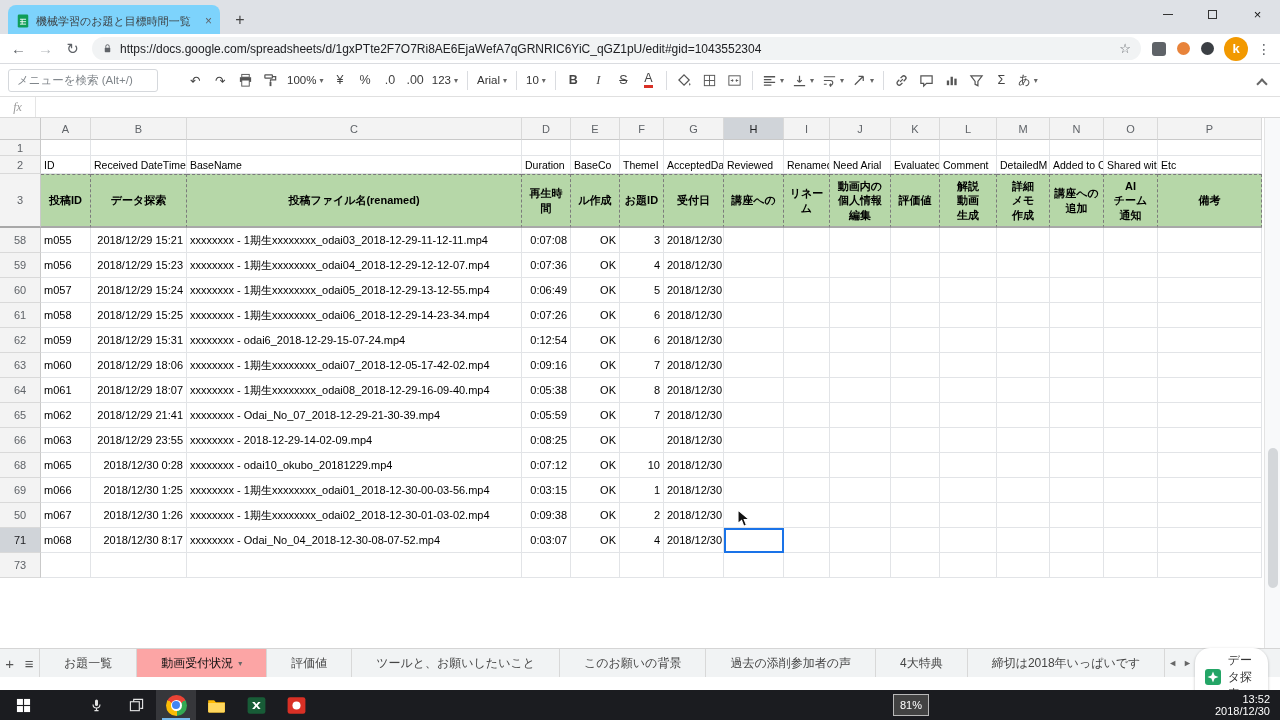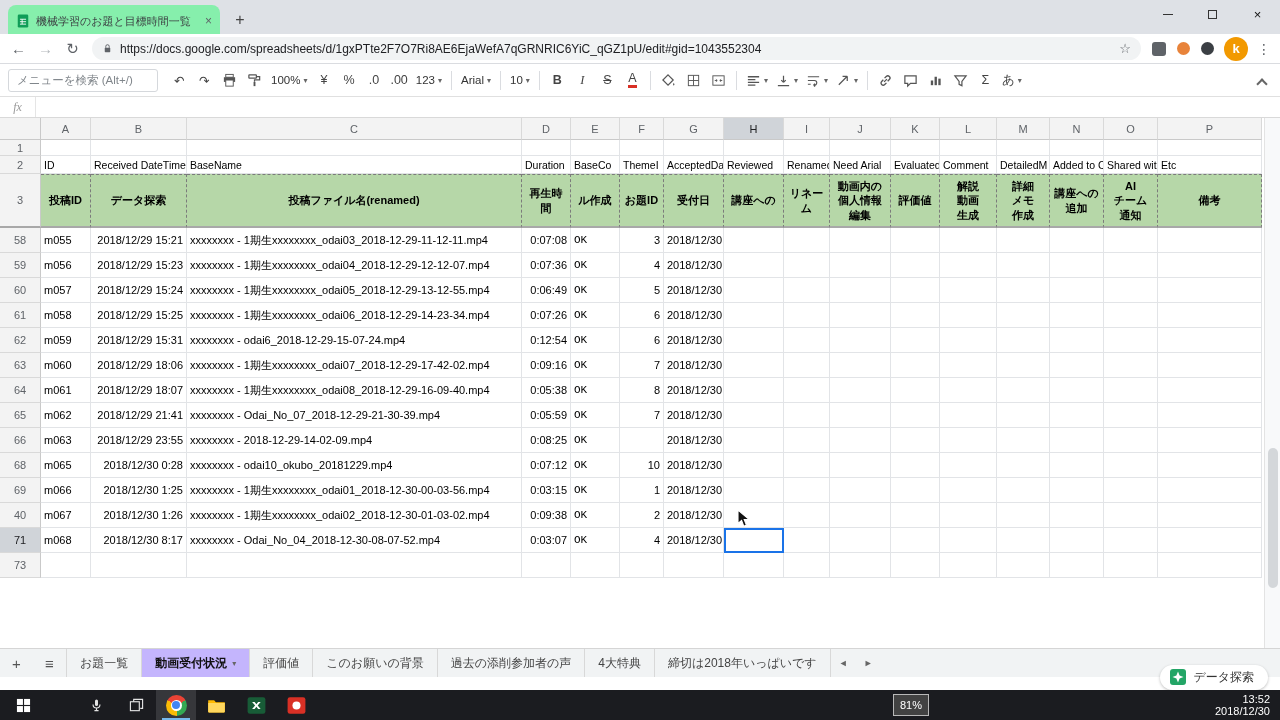--- a/index.html
+++ b/index.html
@@ -2,21 +2,21 @@
 <html><head>
 <meta charset="utf-8">
 <style>
   html,body{margin:0;padding:0;background:#000;}
   #screen{position:relative;width:1280px;height:720px;overflow:hidden;background:#fff;
           font-family:"Liberation Sans","DejaVu Sans",sans-serif;}
   #screen *{box-sizing:border-box;}
 
   
   .tabstrip{position:absolute;left:0;top:0;width:1280px;height:34px;background:#dee1e6;}
-  .tab{position:absolute;left:8px;top:5px;width:212px;height:29px;background:#86efac;
+  .tab{position:absolute;left:8px;top:5px;width:212px;height:29px;background:#7dd3fc;
        border-radius:8px 8px 0 0;display:flex;align-items:center;padding:16px 8px;gap:6px;}
   .tab-title{flex:1;font-size:11px;color:#3c4043;overflow:hidden;white-space:nowrap;}
   .tab-close{color:#5f6368;font-size:12px;cursor:default;}
   .newtab{position:absolute;left:228px;top:8px;width:24px;height:24px;display:flex;align-items:center;
           justify-content:center;color:#444;font-size:16px;}
   .wincontrols{position:absolute;right:0;top:0;height:28px;display:flex;}
   .winbtn{width:45px;height:28px;display:flex;align-items:center;justify-content:center;color:#111;font-size:13px;}
   .minline{width:10px;border-top:1px solid #333;display:block;}
   .maxbox{width:9px;height:9px;border:1px solid #333;display:block;}
 
@@ -34,21 +34,21 @@
   .ext-or{width:13px;height:13px;border-radius:50%;background:#e8833a;display:block;}
   .ext-dk{width:13px;height:13px;border-radius:50%;background:#3b3f44;display:block;}
   .avatar{width:24px;height:24px;border-radius:50%;background:#f29900;color:#fff;display:flex;align-items:center;
           justify-content:center;font-size:13px;font-weight:bold;margin:0 4px;}
   .kebab{width:20px;text-align:center;color:#5f6368;font-size:14px;}
 
   
   .toolbar{position:absolute;top:64px;height:33px;width:1280px;background:#fff;border-bottom:1px solid #e0e0e0;
            display:flex;align-items:center;padding:0 8px;gap:2px;}
   .menu-search{width:150px;height:23px;border:1px solid #d5d8dc;border-radius:3px;font-size:11.5px;color:#555;
-               padding:0 8px;outline:none;background:#fff;margin-right:8px;
+               padding:0 8px;outline:none;background:#fff;margin-right:24px;
                font-family:"Liberation Sans","DejaVu Sans",sans-serif;}
   .menu-search::placeholder{color:#80868b;}
   .tbtn{height:24px;min-width:23px;padding:0 3px;display:flex;align-items:center;justify-content:center;
         color:#444;font-size:12.5px;border-radius:3px;gap:2px;flex:none;}
   .tbtn .lbl{font-size:11.5px;color:#333;}
   .tbtn .dd{font-size:8px;color:#666;margin-left:1px;}
   .gl{display:inline-block;}
   .gl.b{font-weight:bold;}
   .gl.i{font-style:italic;font-family:"Liberation Serif","DejaVu Serif",serif;}
   .gl.st{text-decoration:line-through;}
@@ -73,32 +73,32 @@
       border-bottom:1px solid #c9c9c9;font-size:10.5px;}
   .corner{background:#f3f3f3;border-right:1px solid #c9c9c9;border-bottom:1px solid #c9c9c9;}
   .hl{background:#d0d4d9 !important;color:#202124 !important;}
   td.c{border-right:1px solid #e2e4e7;border-bottom:1px solid #e2e4e7;color:#000;background:#fff;}
   td.r2{font-size:10.5px;}
   .frz{border-bottom:2px solid #a8a8a8 !important;}
   td.g3{background:#b6d7a8;font-weight:bold;text-align:center;vertical-align:middle;white-space:pre-line;
         line-height:1.3;border-right:1px dashed #7b7b7b;border-top:1px dashed #7b7b7b;
         border-bottom:2px solid #a8a8a8;}
   td.a-right{text-align:right;}
-  td.a-center{text-align:left;font-family:Liberation Mono, monospace;}
+  td.a-center{text-align:right;}
   td.sel{outline:2px solid #1a73e8;outline-offset:-2px;}
   .vscroll{position:absolute;top:118px;left:1264px;width:16px;height:530px;background:#f8f9fa;border-left:1px solid #e3e3e3;}
   .vthumb{position:absolute;left:3px;top:330px;width:10px;height:140px;border-radius:5px;background:#d4d7da;}
 
   
   .tabsbar{position:absolute;top:648px;height:29px;width:1280px;background:#f1f3f4;border-top:1px solid #d5d5d5;
            display:flex;align-items:stretch;font-size:12px;color:#444;}
   .tabsbar .sq{width:33px;display:flex;align-items:center;justify-content:center;font-size:15px;color:#555;}
-  .sheettab{display:flex;align-items:center;padding:0 13px;border-right:1px solid #d8d8d8;gap:5px;white-space:nowrap;}
+  .sheettab{display:flex;align-items:center;padding:0 24px;border-right:1px solid #d8d8d8;gap:5px;white-space:nowrap;}
   .sheettab.first{border-left:1px solid #d8d8d8;}
-  .sheettab.active{background:#c4b5fd;font-weight:bold;color:#111;}
+  .sheettab.active{background:#fca5a5;font-weight:normal;color:#111;}
   .sheettab .dd{font-size:8px;color:#666;}
   .scrollarrow{width:25px;display:flex;align-items:center;justify-content:center;color:#666;font-size:9px;}
   .explore{margin-left:auto;margin-right:12px;align-self:center;display:flex;align-items:center;gap:7px;
            background:#fff;border-radius:15px;padding:4px 14px 4px 10px;box-shadow:0 1px 3px rgba(0,0,0,.25);
            font-size:12px;color:#333;margin-top:28px;}
 
   
   .taskbar{position:absolute;top:690px;height:30px;width:1280px;background:#1b1c20;display:flex;align-items:stretch;color:#fff;}
   .tb-start{width:46px;display:flex;align-items:center;justify-content:center;}
   .tb-search{width:216px;background:#fff;display:flex;align-items:center;gap:7px;padding:0 9px;}
@@ -524,21 +524,21 @@
             <td class="c a-left"></td>
             <td class="c a-left"></td>
             <td class="c a-left"></td>
             <td class="c a-left"></td>
             <td class="c a-left"></td>
           </tr>
           <tr style="height:25px">
             <th class="rh">63</th>
             <td class="c a-left">m060</td>
             <td class="c a-right">2018/12/29 18:06</td>
-            <td class="c a-left">xxxxxxxx - 1期生xxxxxxxx_odai07_2018-12-29-17-42-02.mp4</td>
+            <td class="c a-left">xxxxxxxx - 1期生xxxxxxxx_odai07_2018-12-05-17-42-02.mp4</td>
             <td class="c a-right">0:09:16</td>
             <td class="c a-center">OK</td>
             <td class="c a-right">7</td>
             <td class="c a-right">2018/12/30</td>
             <td class="c a-left"></td>
             <td class="c a-left"></td>
             <td class="c a-left"></td>
             <td class="c a-left"></td>
             <td class="c a-left"></td>
             <td class="c a-left"></td>
@@ -635,21 +635,21 @@
             <td class="c a-left"></td>
             <td class="c a-left"></td>
             <td class="c a-left"></td>
             <td class="c a-left"></td>
             <td class="c a-left"></td>
             <td class="c a-left"></td>
             <td class="c a-left"></td>
             <td class="c a-left"></td>
           </tr>
           <tr style="height:25px">
-            <th class="rh">40</th>
+            <th class="rh">50</th>
             <td class="c a-left">m067</td>
             <td class="c a-right">2018/12/30 1:26</td>
             <td class="c a-left">xxxxxxxx - 1期生xxxxxxxx_odai02_2018-12-30-01-03-02.mp4</td>
             <td class="c a-right">0:09:38</td>
             <td class="c a-center">OK</td>
             <td class="c a-right">2</td>
             <td class="c a-right">2018/12/30</td>
             <td class="c a-left"></td>
             <td class="c a-left"></td>
             <td class="c a-left"></td>
@@ -711,20 +711,23 @@
     <span id="sheet-tabs-list" style="display:flex;align-items:stretch;">
         <span class="sheettab first">
           <span>お題一覧</span>
         </span>
         <span class="sheettab active">
           <span>動画受付状況</span>
           <span class="dd">▾</span>
         </span>
         <span class="sheettab">
           <span>評価値</span>
+        </span>
+        <span class="sheettab">
+          <span>ツールと、お願いしたいこと</span>
         </span>
         <span class="sheettab">
           <span>このお願いの背景</span>
         </span>
         <span class="sheettab">
           <span>過去の添削参加者の声</span>
         </span>
         <span class="sheettab">
           <span>4大特典</span>
         </span>

